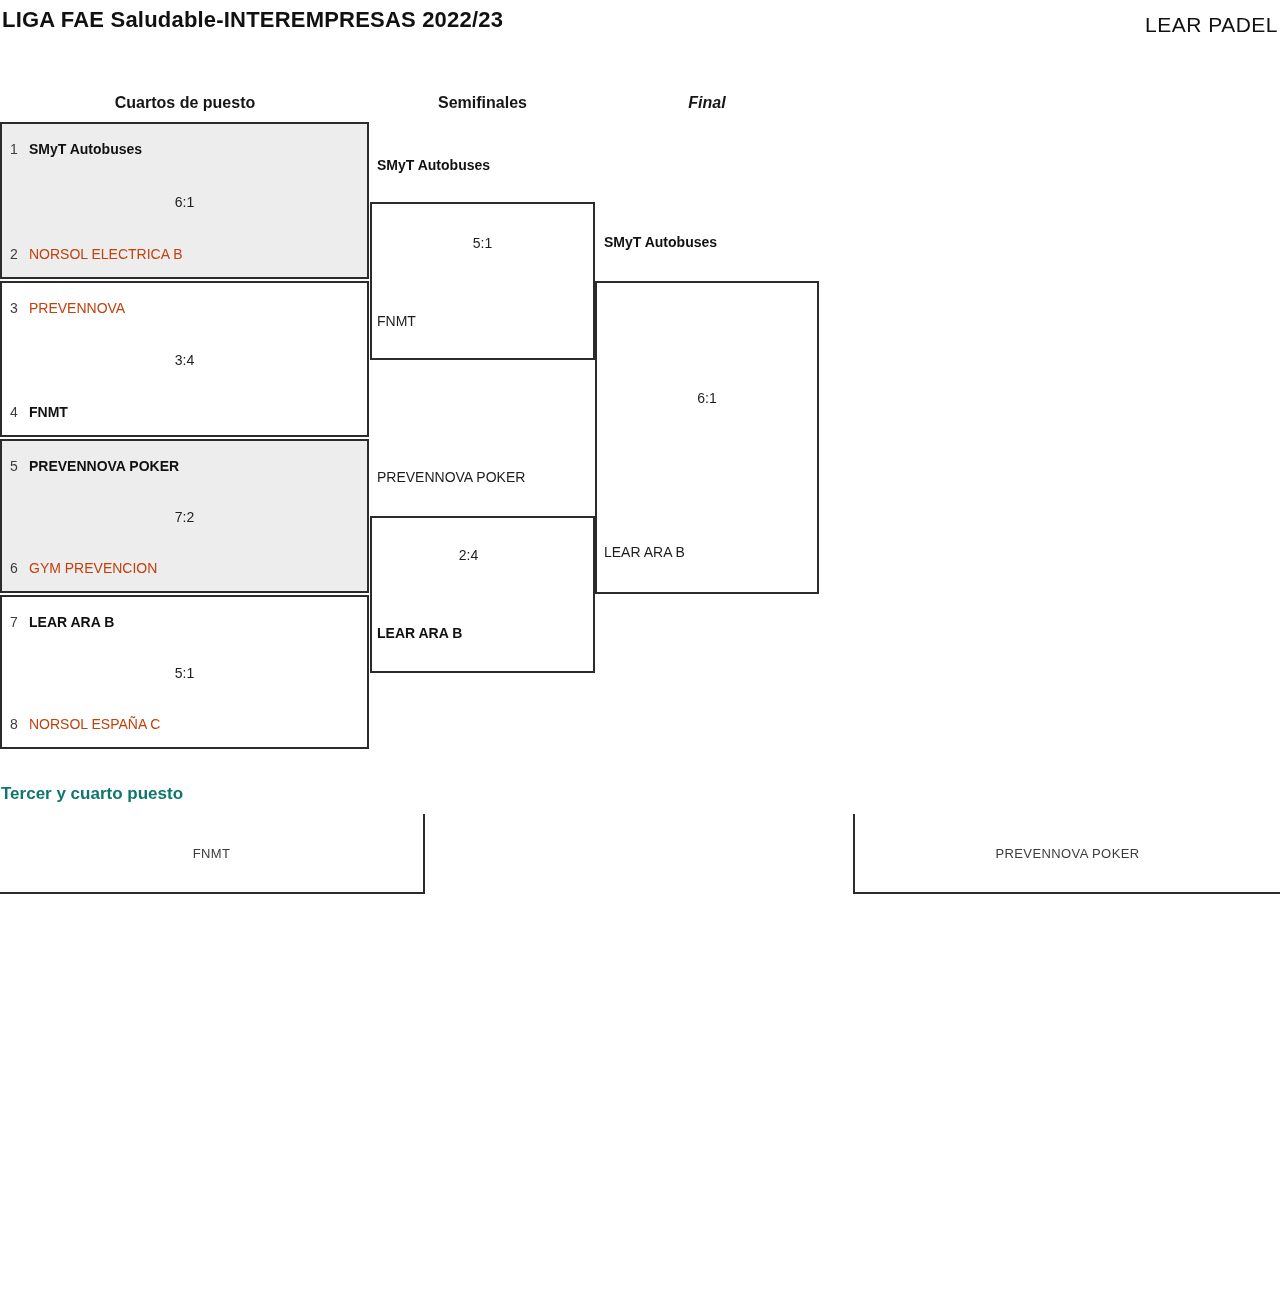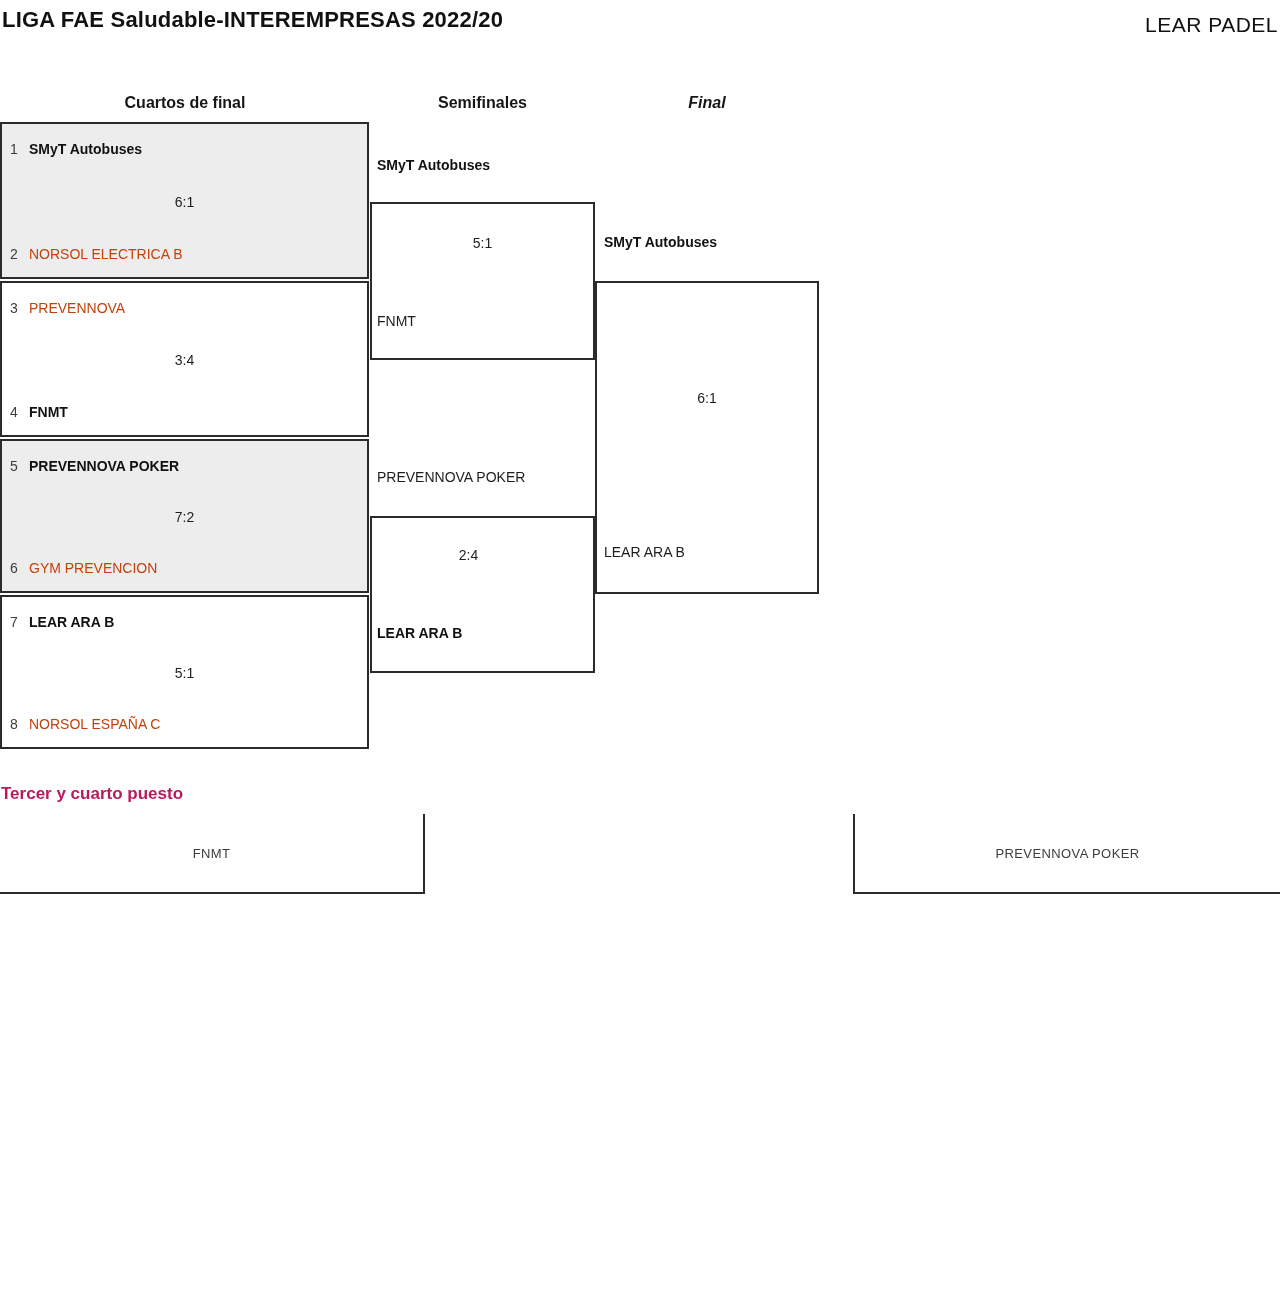--- a/index.html
+++ b/index.html
@@ -136,21 +136,21 @@
   .final-score { left: 595px; top: 389px; width: 224px; }
   .final-t2    { left: 604px; top: 543px; }
 
   
   .tp-heading {
     position: absolute;
     left: 1px;
     top: 784px;
     font-size: 17px;
     font-weight: 600;
-    color: #be185d;
+    color: #0f766e;
   }
   .tp-box {
     position: absolute;
     top: 814px;
     height: 80px;
     box-sizing: border-box;
     display: flex;
     align-items: center;
     justify-content: center;
   }
@@ -173,25 +173,25 @@
     color: #3d3d3d;
     white-space: nowrap;
   }
 </style>
 </head>
 <body>
 
 <div class="stage">
 
   <div class="page-title">
-    <div>LIGA FAE Saludable-INTEREMPRESAS 2022/20</div>
+    <div>LIGA FAE Saludable-INTEREMPRESAS 2022/23</div>
   </div>
   <div class="brand">LEAR PADEL</div>
 
-  <div class="round-header rh-qf">Cuartos de final</div>
+  <div class="round-header rh-qf">Cuartos de puesto</div>
   <div class="round-header rh-sf">Semifinales</div>
   <div class="round-header rh-f">Final</div>
 
   <div class="qf-box qf1 shaded">
     <div class="team-row">
       <span class="seed">1</span>
       <span class="team-name winner">SMyT Autobuses</span>
     </div>
     <div class="qf-score">6:1</div>
     <div class="team-row">

